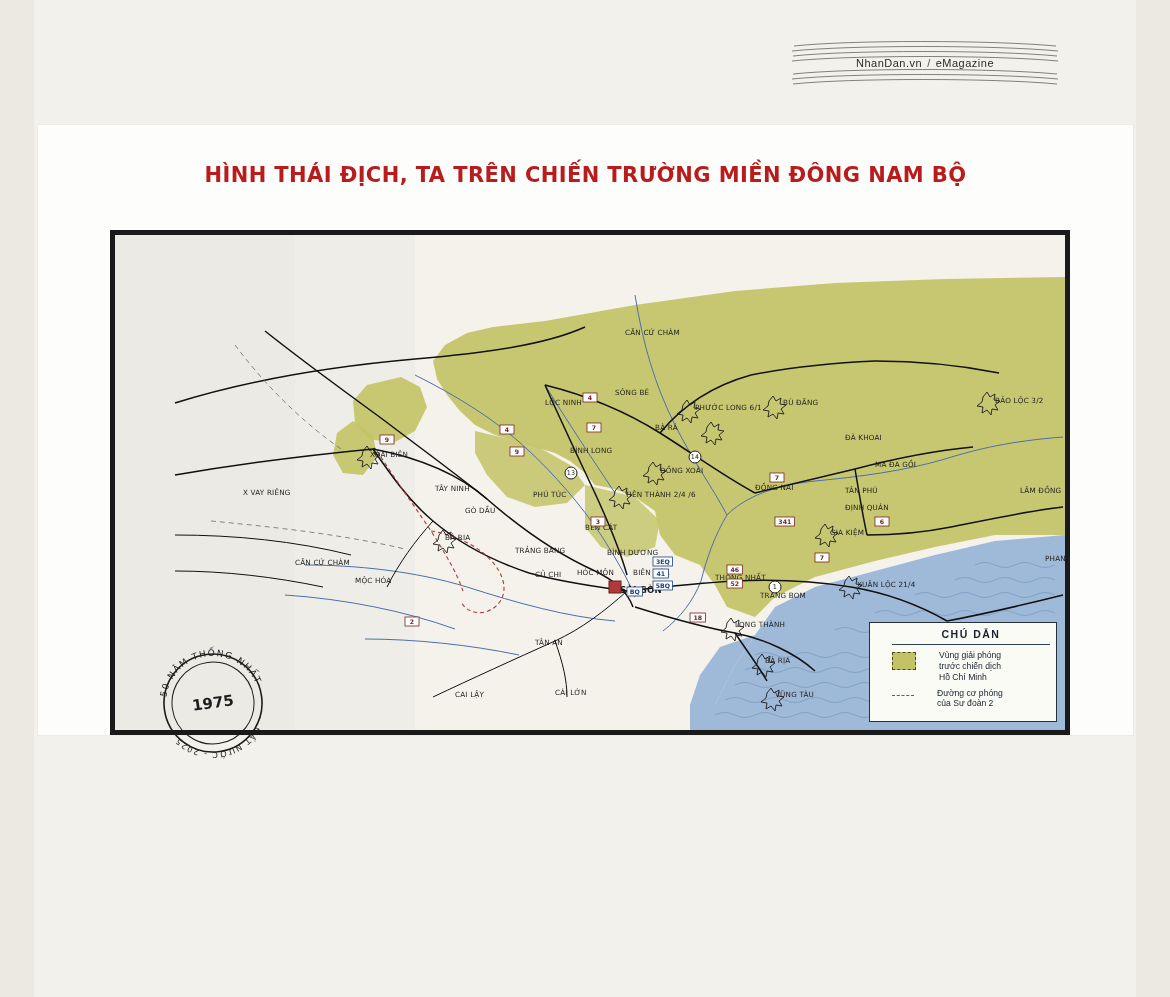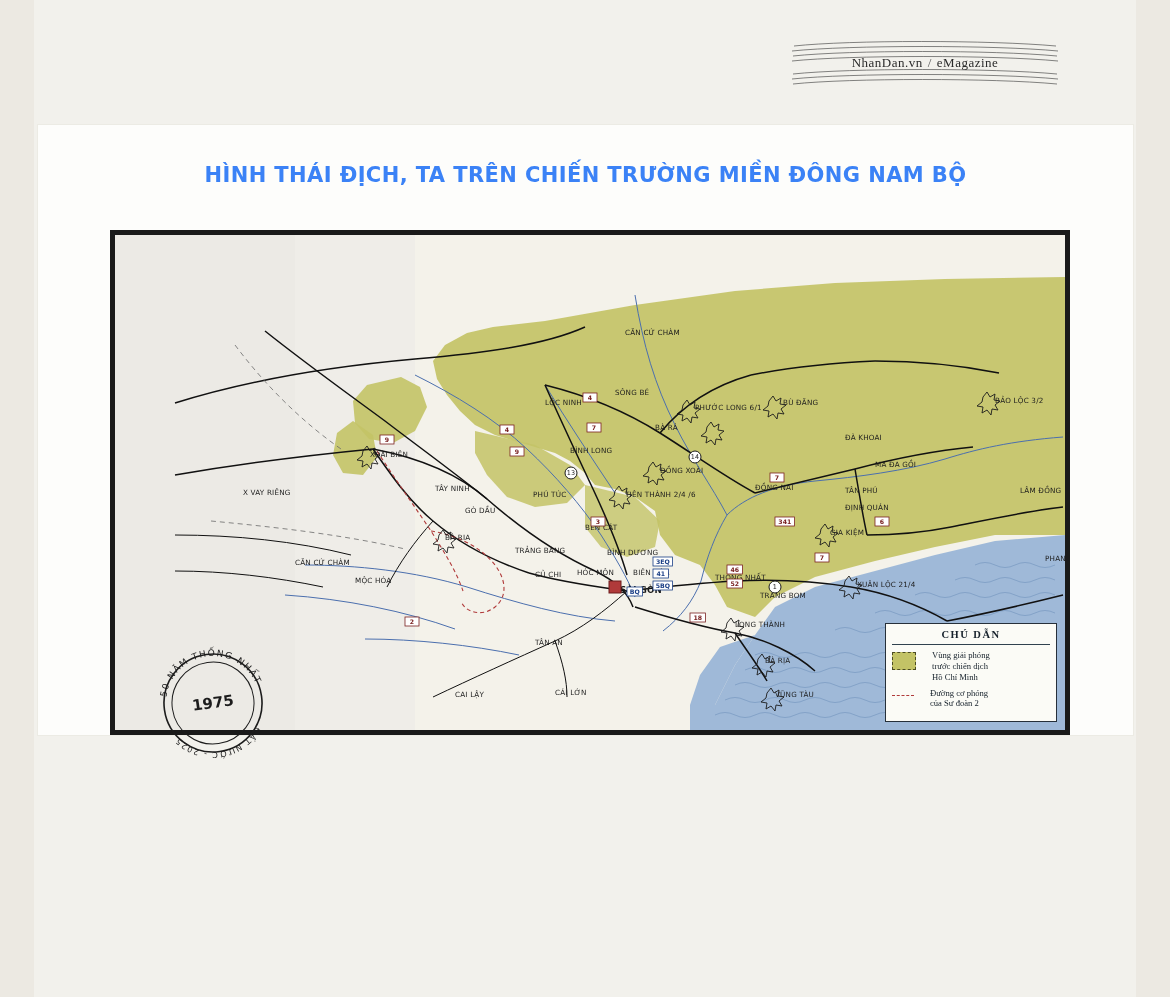--- a/index.html
+++ b/index.html
@@ -41,22 +41,22 @@
     display: flex;
     align-items: center;
     justify-content: center;
   }
   #brand .scribble {
     position: absolute;
     inset: 0;
   }
   #brand .brand-text {
     position: relative;
-    font-family: Liberation Serif, serif;
-    font-size: 13px;
+    font-family: Liberation Sans, sans-serif;
+    font-size: 11px;
     letter-spacing: .5px;
     color: #2a2a2a;
     white-space: nowrap;
     background: transparent;
   }
   #brand .brand-sep { padding: 0 5px; color: #555; }
 
   
   #card {
     position: absolute;
@@ -68,21 +68,21 @@
     box-shadow: 0 0 0 1px #ecebe4;
   }
 
   
   #map-title {
     position: absolute;
     left: 0;
     right: 0;
     top: 36px;
     text-align: center;
-    color: #3b82f6;
+    color: #b91c1c;
     font-family: "DejaVu Sans", sans-serif;
     font-weight: bold;
     font-size: 21px;
     line-height: 1.35;
     letter-spacing: .4px;
   }
   #map-title .l2 { display: block; }
 
   
   #map-frame {
@@ -98,39 +98,39 @@
   #map-svg { display: block; width: 100%; height: 100%; }
 
   
   #legend {
     position: absolute;
     right: 8px;
     bottom: 8px;
     width: 158px;
     background: #fbfbf6;
     border: 1.6px solid #26303a;
-    padding: 5px 6px 7px 6px;
-    font-family: Liberation Serif, serif;
+    padding: 5px 6px 7px 22px;
+    font-family: Liberation Sans, sans-serif;
     color: #16212b;
   }
   #legend .legend-title {
     text-align: center;
     font-size: 10.5px;
     letter-spacing: 1.5px;
     font-weight: bold;
     margin-bottom: 4px;
   }
   #legend .legend-rule {
     border-top: 1px solid #30424f;
     margin: 0 0 5px 0;
   }
   .legend-row {
     display: flex;
     align-items: flex-start;
-    gap: 16px;
+    gap: 23px;
     margin-bottom: 5px;
   }
   .legend-swatch {
     flex: 0 0 auto;
     width: 22px;
     height: 16px;
     margin-top: 2px;
   }
   .legend-swatch.area {
     background: #c3c366;

